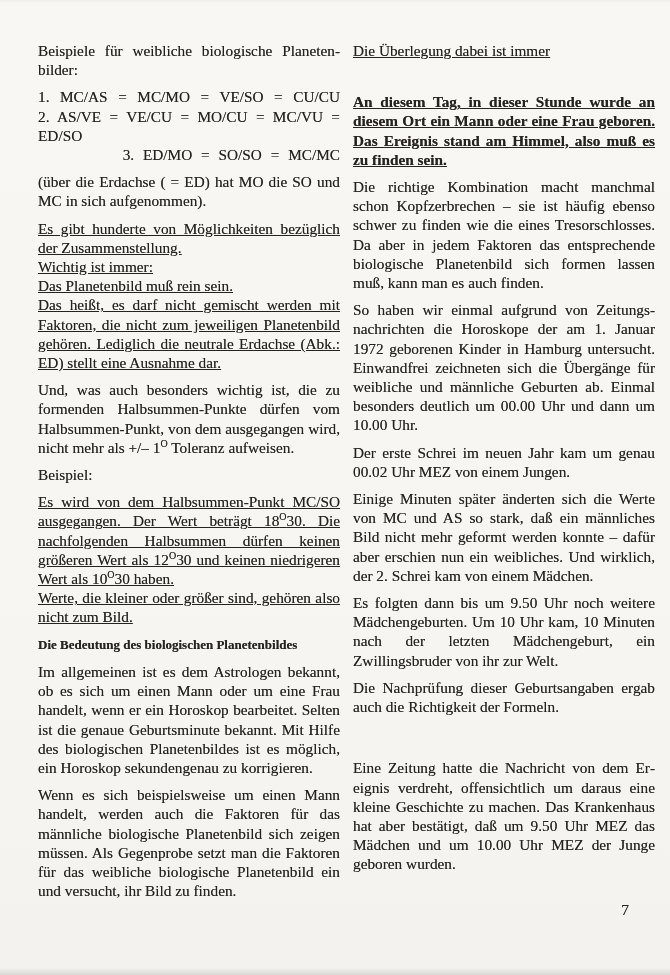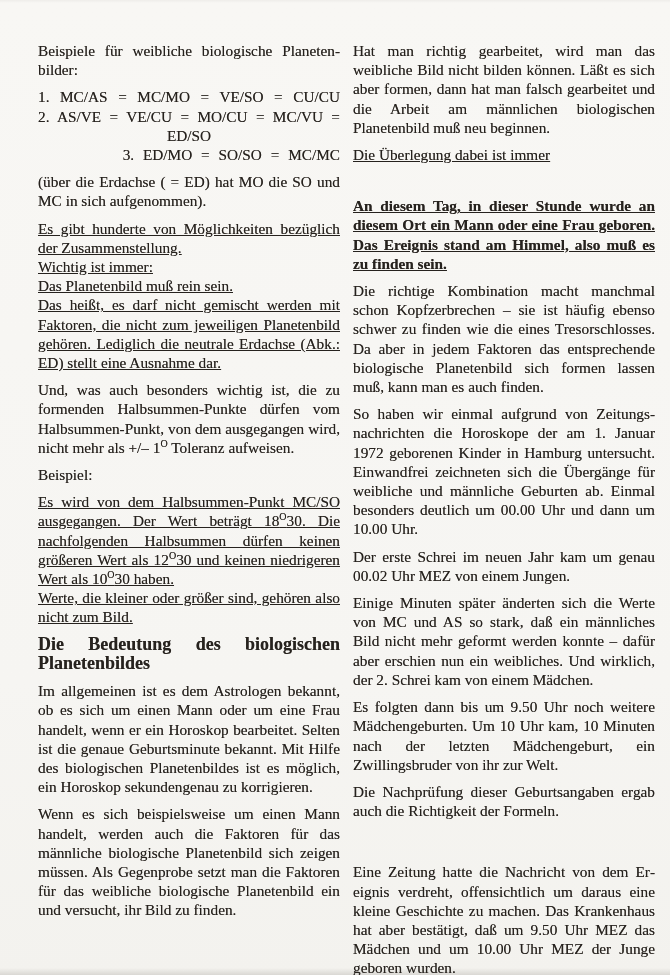--- a/index.html
+++ b/index.html
@@ -45,42 +45,42 @@
     font-size: 15.3px;
     line-height: 19.2px;
     text-align: justify;
     text-shadow: 0 0 0.35px rgba(43, 37, 30, 0.6);
   }
   .p { margin: 0 0 8px 0; }
   .line { margin: 0; text-decoration: underline; }
   .group { margin: 0 0 8px 0; }
   .heading {
     font-weight: bold;
-    font-size: 18px;
+    font-size: 13px;
     margin: 3px 0 8px 0;
     text-align: justify;
   }
   .bold { font-weight: bold; margin-top: 32px; }
   sup {
     font-size: 10px;
     line-height: 0;
     vertical-align: super;
     letter-spacing: 0;
   }
   .formula-list { margin: 2px 0 8px 0; }
   .formula {
     white-space: normal;
     margin: 0;
   }
   .stretch {
     text-align: justify;
     -moz-text-align-last: justify;
     text-align-last: justify;
   }
-  .overflow-line { text-align: center; }
+  .overflow-line { text-align: left; }
   .spaced { text-align: right; word-spacing: 5px; }
   .gap-top { margin-top: 42px; }
   .page-number {
     text-align: right;
     padding-right: 26px;
     margin-top: 26px;
     font-size: 15.5px;
   }
 </style>
 </head>
@@ -117,21 +117,20 @@
         <p class="line">Werte, die kleiner oder größer sind, gehören also nicht zum Bild.</p>
       </div>
 
       <h3 class="heading">Die Bedeutung des biologischen Planeten­bildes</h3>
 
       <p class="p">Im allgemeinen ist es dem Astrologen be­kannt, ob es sich um einen Mann oder um eine Frau handelt, wenn er ein Horoskop bearbeitet. Selten ist die genaue Geburts­minute bekannt. Mit Hilfe des biologischen Planetenbildes ist es möglich, ein Horoskop sekundengenau zu korrigieren.</p>
       <p class="p">Wenn es sich beispielsweise um einen Mann handelt, werden auch die Faktoren für das männliche biologische Planetenbild sich zei­gen müssen. Als Gegenprobe setzt man die Faktoren für das weibliche biologische Pla­netenbild ein und versucht, ihr Bild zu finden.</p>
     </div>
 
     <div class="col">
-      <p class="p">Hat man richtig gearbeitet, wird man das weibliche Bild nicht bilden können. Läßt es sich aber formen, dann hat man falsch gearbeitet und die Arbeit am männlichen bio­logischen Planetenbild muß neu beginnen.</p>
 
       <div class="group">
         <p class="line">Die Überlegung dabei ist immer</p>
         <p class="line bold">An diesem Tag, in dieser Stunde wurde an diesem Ort ein Mann oder eine Frau geboren. Das Ereignis stand am Himmel, also muß es zu finden sein.</p>
       </div>
 
       <p class="p">Die richtige Kombination macht manchmal schon Kopfzerbrechen – sie ist häufig eben­so schwer zu finden wie die eines Tresor­schlosses. Da aber in jedem Faktoren das entsprechende biologische Planetenbild sich formen lassen muß, kann man es auch finden.</p>
       <p class="p">So haben wir einmal aufgrund von Zeitungs­nachrichten die Horoskope der am 1. Januar 1972 geborenen Kinder in Hamburg unter­sucht. Einwandfrei zeichneten sich die Über­gänge für weibliche und männliche Geburten ab. Einmal besonders deutlich um 00.00 Uhr und dann um 10.00 Uhr.</p>
       <p class="p">Der erste Schrei im neuen Jahr kam um ge­nau 00.02 Uhr MEZ von einem Jungen.</p>
       <p class="p">Einige Minuten später änderten sich die Werte von MC und AS so stark, daß ein männliches Bild nicht mehr geformt werden konnte – dafür aber erschien nun ein weibliches. Und wirklich, der 2. Schrei kam von einem Mäd­chen.</p>

